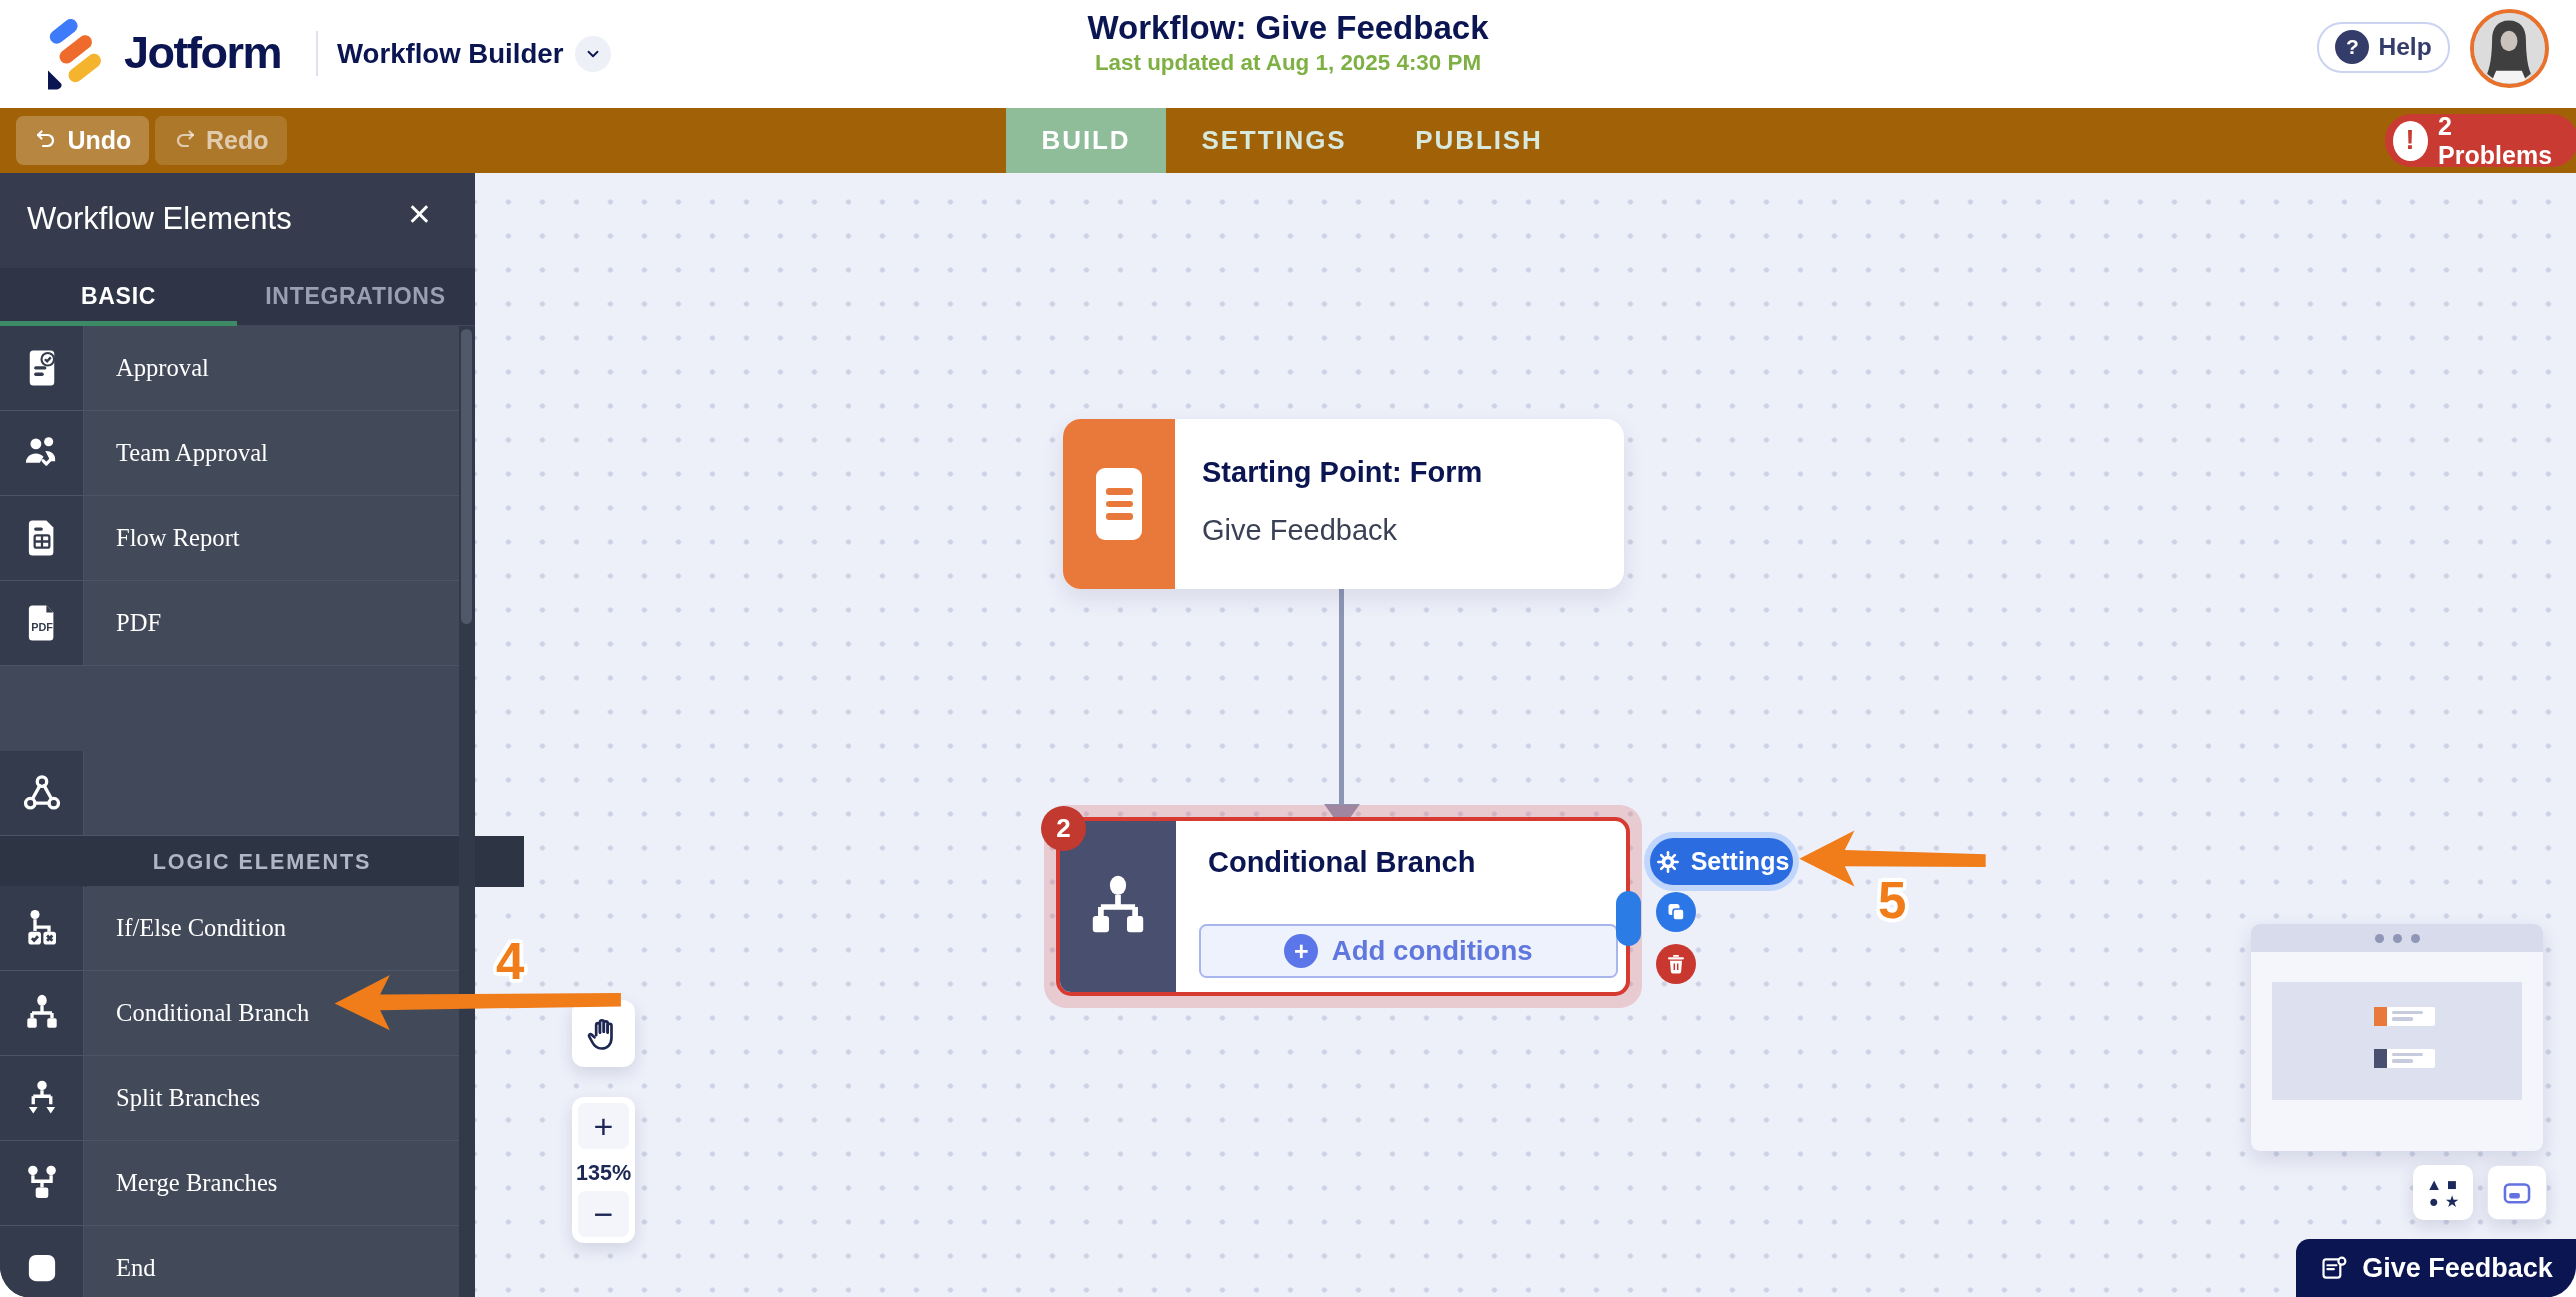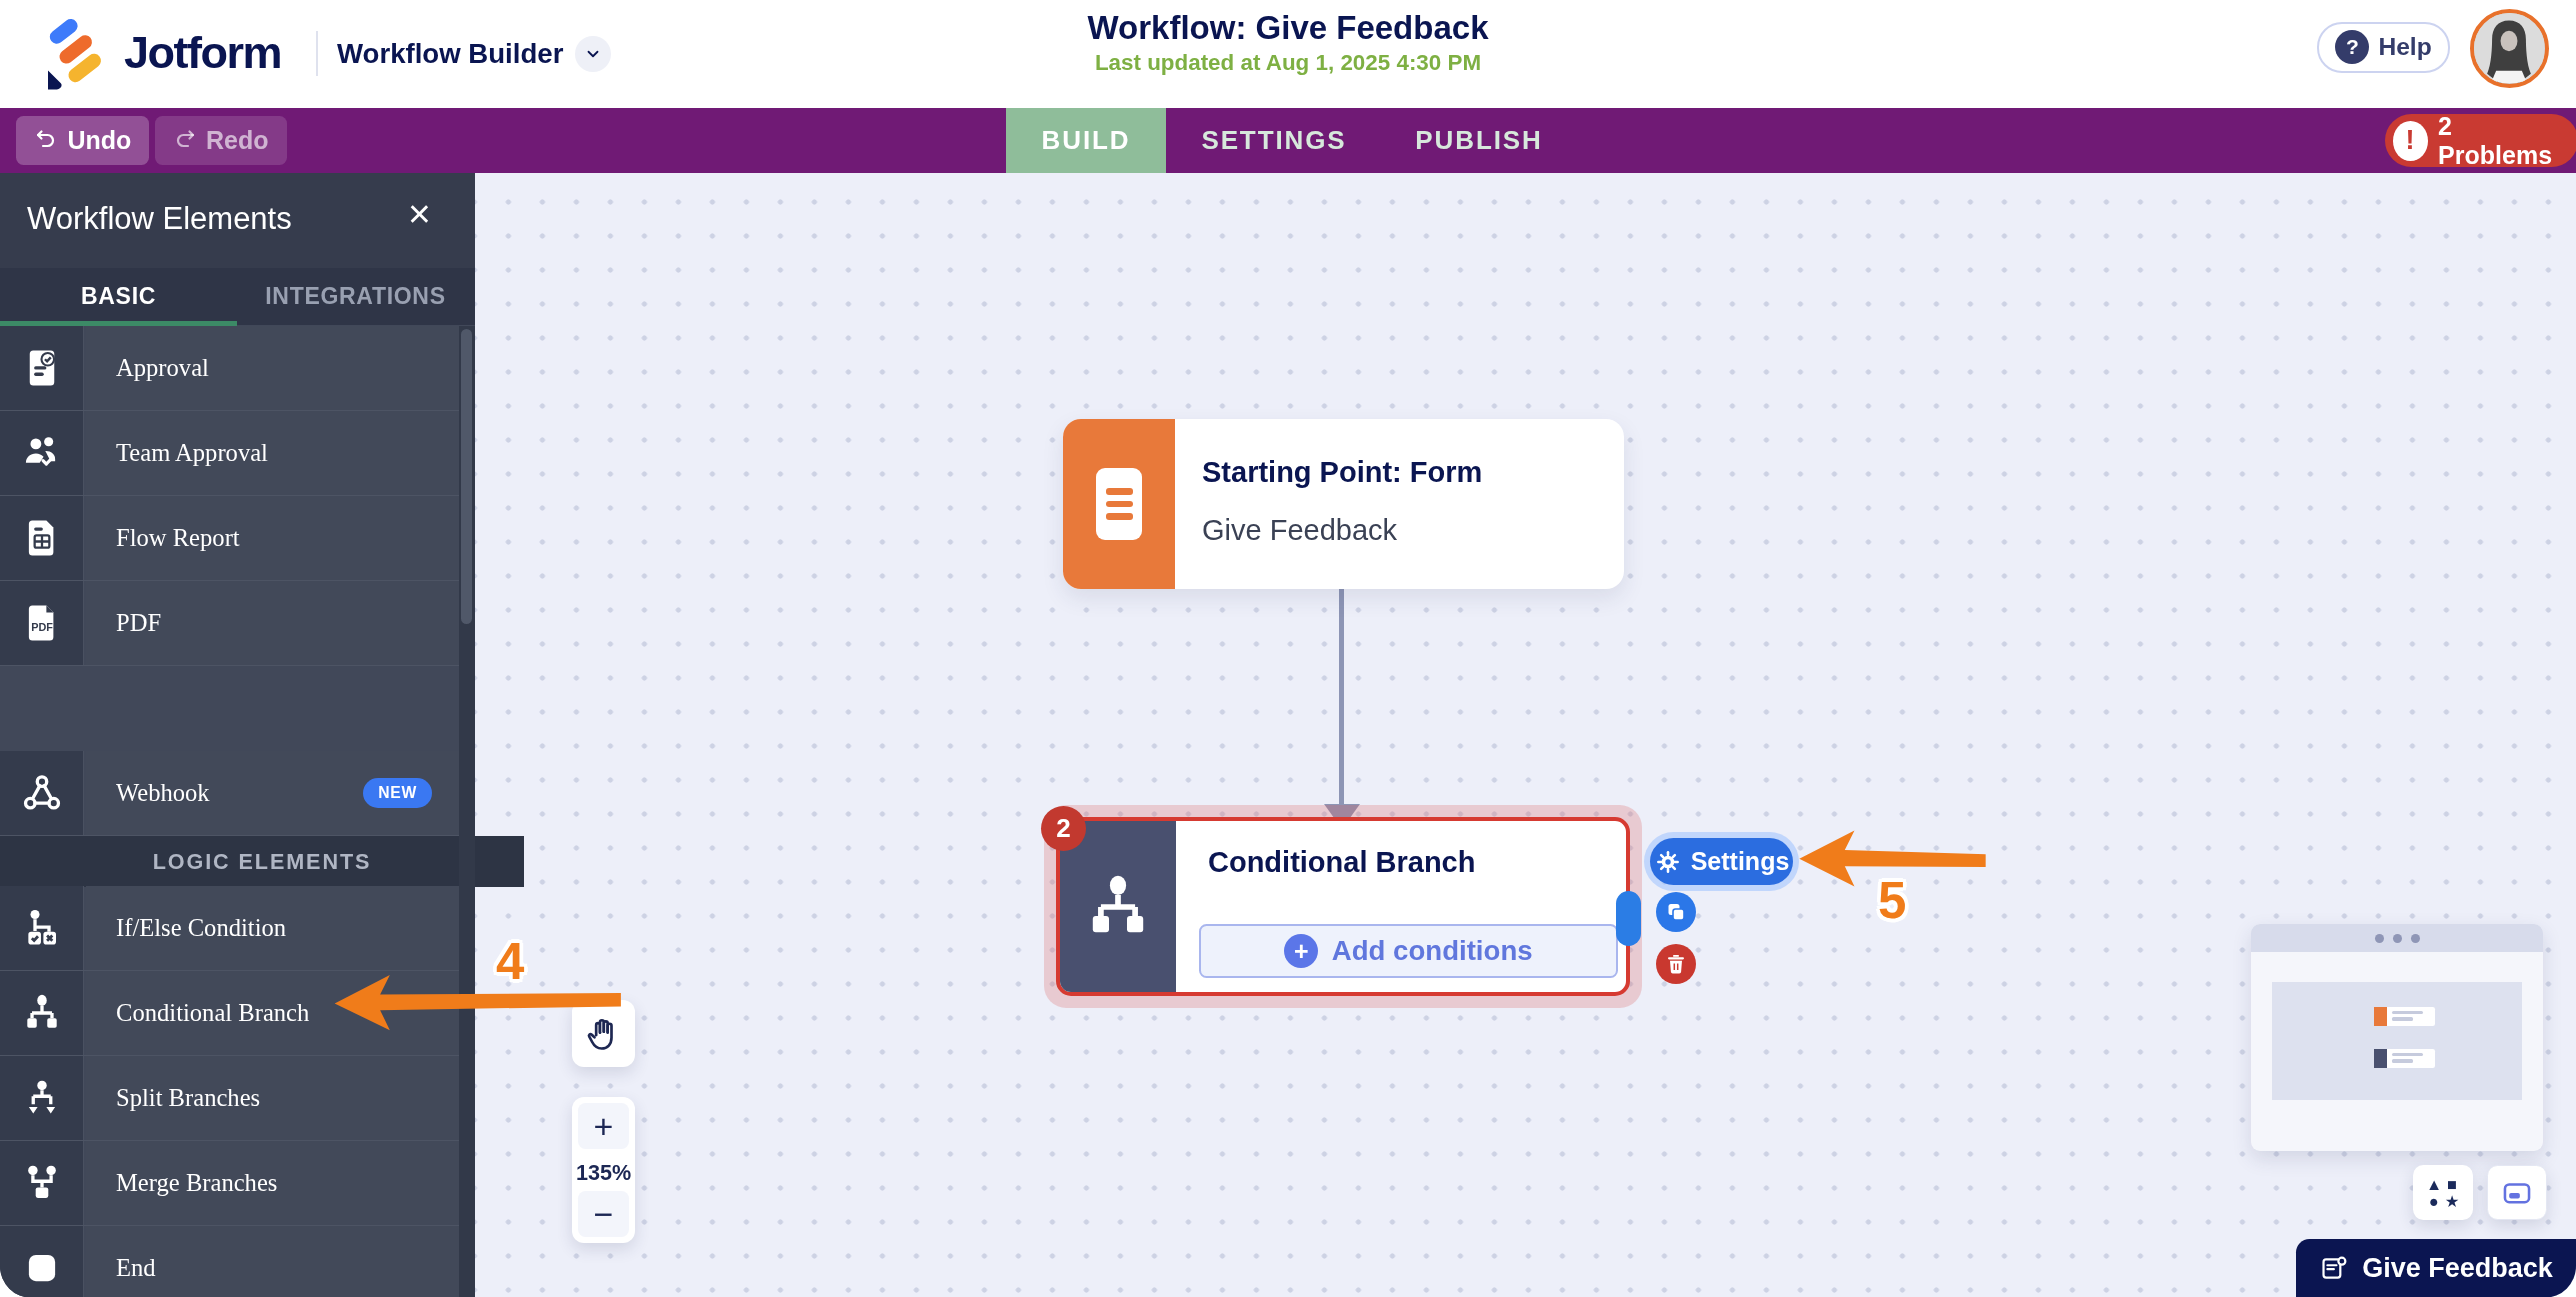--- a/index.html
+++ b/index.html
@@ -25,21 +25,21 @@
   .hdr-title { font-size:33px; font-weight:700; color:#0a1551; }
   .hdr-sub { font-size:22.4px; font-weight:600; color:#7eb043; margin-top:3px; }
   .help-btn { left:2317px; top:21.6px; height:51px; padding:0 16.4px; border:2.2px solid #ccd3f0; border-radius:25px;
     display:flex; align-items:center; gap:9px; background:#fff; }
   .q-circle { width:34px; height:34px; border-radius:50%; background:#343c6a; color:#fff; font-size:21px; font-weight:800;
     display:flex; align-items:center; justify-content:center; }
   .help-label { font-size:24.6px; font-weight:700; color:#343c6a; }
   .avatar { left:2470px; top:9px; width:79px; height:79px; border-radius:50%; border:4.5px solid #e8712b; overflow:hidden; background:#d8d8d8; }
 
   
-  .toolbar { left:0; top:108px; width:2576px; height:65px; background:#701a75; z-index:9; }
+  .toolbar { left:0; top:108px; width:2576px; height:65px; background:#a16207; z-index:9; }
   .tb-btn { position:absolute; top:7.5px; height:49px; border-radius:7.5px; display:flex; align-items:center; gap:9px;
     padding:0 18px; font-size:25px; font-weight:700; color:#fff; }
   .undo { left:16.4px; background:rgba(255,255,255,.24); }
   .redo { left:155px; background:rgba(255,255,255,.14); color:rgba(255,255,255,.62); }
   .tb-tab { position:absolute; top:0; height:65px; display:flex; align-items:center; justify-content:center;
     font-size:26px; font-weight:600; letter-spacing:1.9px; color:#d7e8dc; }
   .tab-build { left:1006px; width:160px; background:#8fbd9a; color:#fff; }
   .tab-settings { left:1166px; width:216px; }
   .tab-publish { left:1382px; width:194px; }
   .problems { left:2385px; top:6px; height:53px; border-radius:27px; background:#c93a32; display:flex; align-items:center;
@@ -289,24 +289,20 @@
   </div>
   <div class="srow" style="top:751px">
     <div class="icell">
       <svg viewBox="0 0 24 24" fill="none" stroke="#fff" stroke-width="1.9" stroke-linecap="round">
           <circle cx="12" cy="5.5" r="2.7"></circle>
           <circle cx="5.3" cy="17.8" r="2.7"></circle>
           <circle cx="18.7" cy="17.8" r="2.7"></circle>
           <path d="M10.7 7.9L7 14.6M13.3 7.9l3.7 6.7M8 17.8h8"></path>
         </svg>
     </div>
-    <div class="lcell">
-      <span class="lbl">Webhook</span>
-      <span class="new-badge">NEW</span>
-    </div>
   </div>
 
   <div class="abs logic-band">LOGIC ELEMENTS</div>
 
   <div class="srow" style="top:886px">
     <div class="icell">
       <svg viewBox="0 0 24 24">
           <circle cx="8" cy="4.3" r="2.6" fill="#fff"></circle>
           <path d="M8 7v4.5h8v2.7M8 11.5v2.2" stroke="#fff" stroke-width="1.9" fill="none"></path>
           <rect x="4.2" y="14.2" width="7.2" height="7.2" rx="1.6" fill="#fff"></rect>

